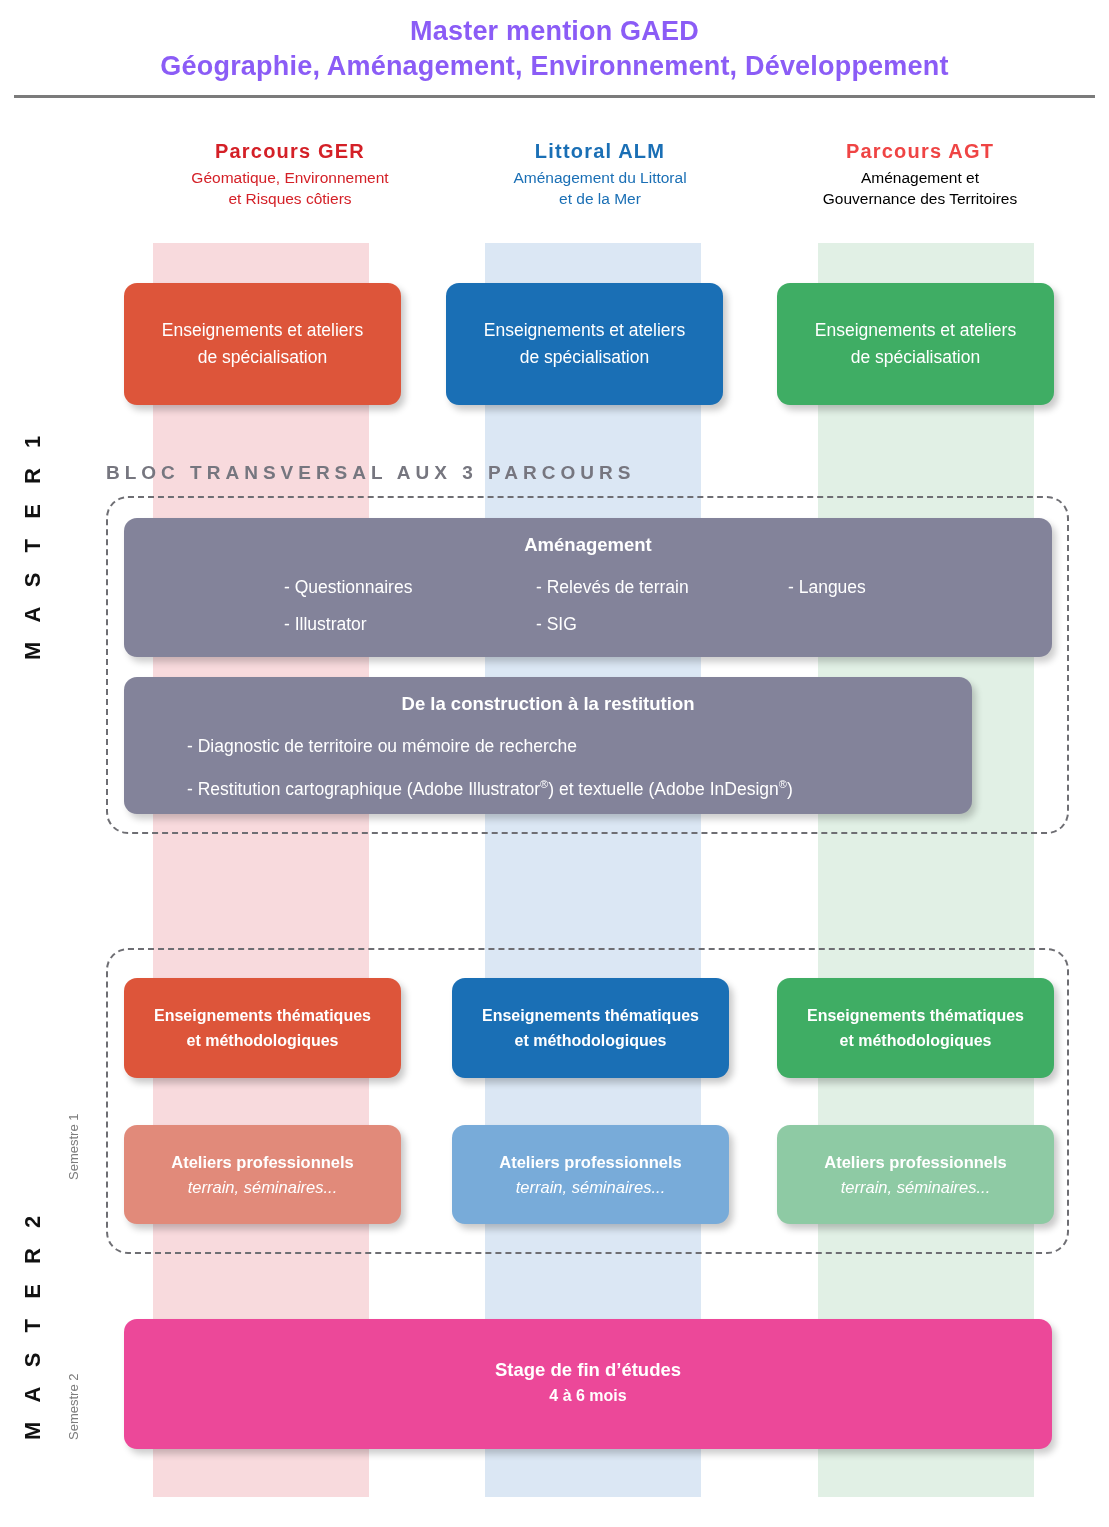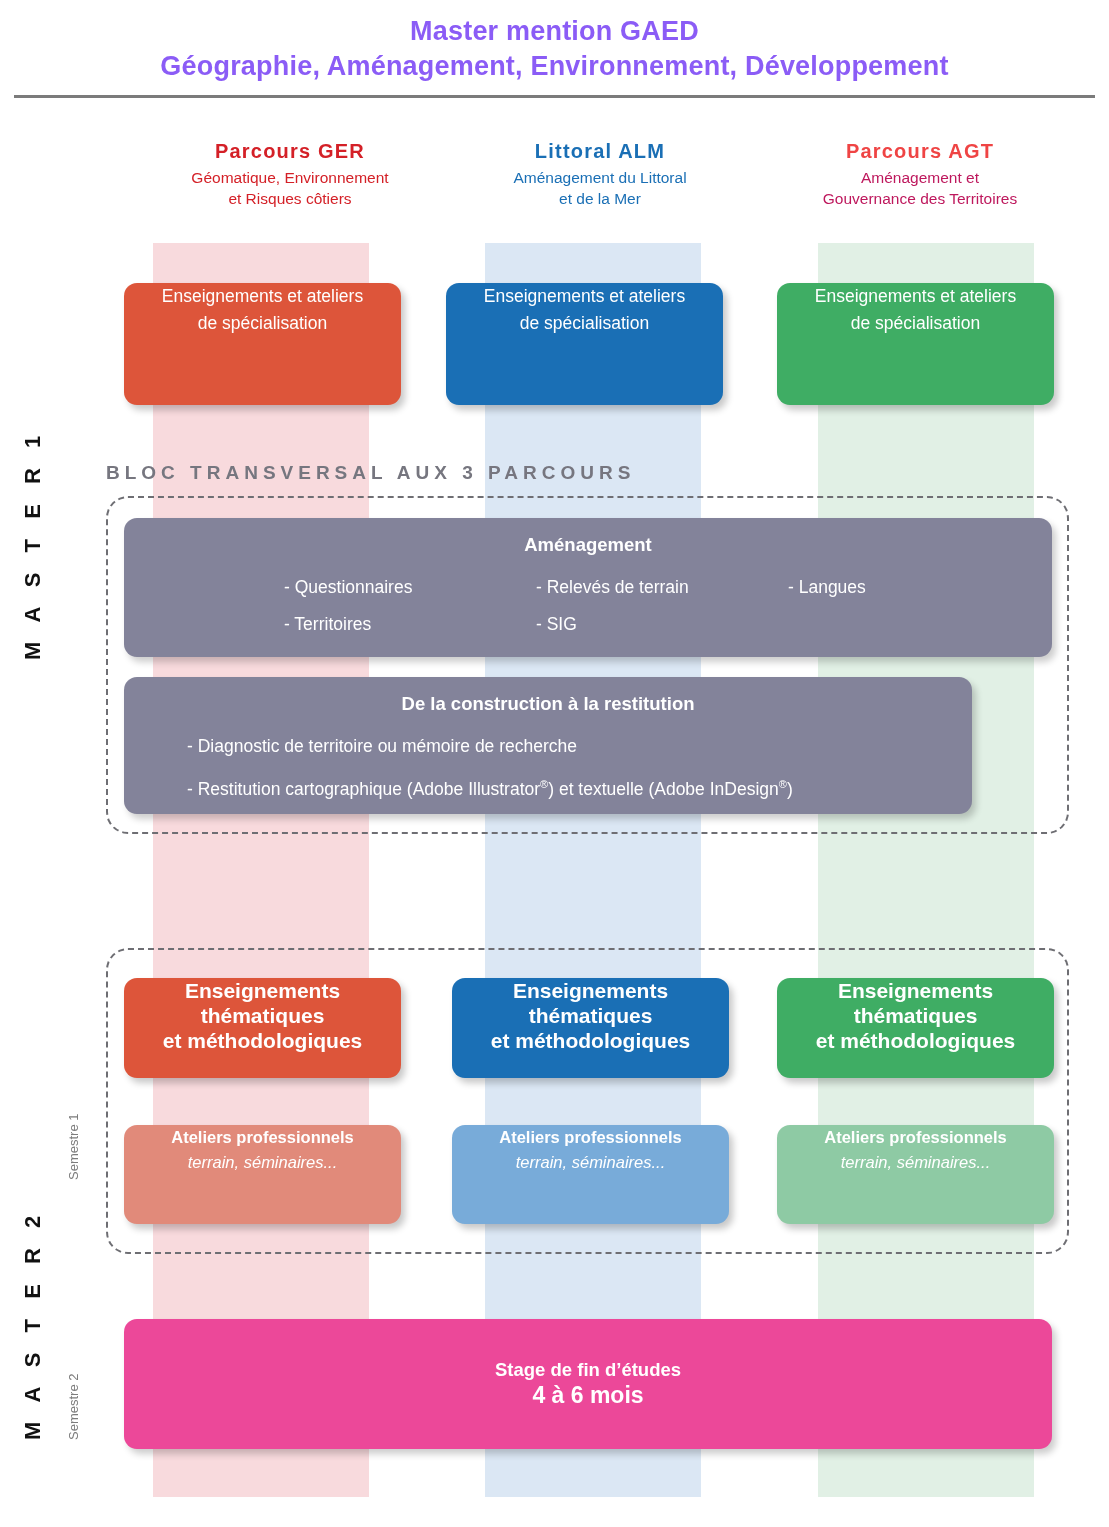--- a/index.html
+++ b/index.html
@@ -96,21 +96,21 @@
 
   
   .rbox {
     position: absolute;
     border-radius: 13px;
     box-shadow: 4px 5px 7px rgba(0,0,0,0.22);
     color: #ffffff;
     display: flex;
     flex-direction: column;
     align-items: center;
-    justify-content: flex-start;
+    justify-content: center;
     text-align: center;
     box-sizing: border-box;
   }
   .rbox .l1 {
     font-size: 17px;
     font-weight: bold;
     line-height: 25px;
   }
   .rbox .l2 {
     font-size: 17px;
@@ -187,21 +187,21 @@
     justify-content: center;
   }
   .grey-title {
     text-align: center;
     font-size: 18.5px;
     font-weight: bold;
     margin-top: 16px;
   }
   #stage-box .grey-title { margin-top: 0; }
   .stage-sub {
-    font-size: 23px;
+    font-size: 16px;
     font-weight: bold;
     line-height: 29px;
     text-align: center;
   }
 
   
   .meth-cols {
     display: flex;
     margin-top: 13px;
     padding-left: 160px;
@@ -225,21 +225,21 @@
   
   .them-box {
     top: 978px;
     width: 277px;
     height: 100px;
   }
   .them-box.c0 { left: 124px; }
   .them-box.c1 { left: 452px; }
   .them-box.c2 { left: 777px; }
   .them-box .l1, .them-box .l2 {
-    font-size: 21px;
+    font-size: 16px;
     font-weight: bold;
     line-height: 25px;
   }
 
   .atel-box {
     top: 1125px;
     width: 277px;
     height: 99px;
   }
   .atel-box.c0 { left: 124px; }
@@ -281,21 +281,21 @@
   </div>
   <div class="parcours-head alm">
     <div class="parcours-code" style="color: rgb(26, 111, 181);">Littoral ALM</div>
     <div class="parcours-sub" style="color: rgb(26, 111, 181);">
       <span>Aménagement du Littoral</span><br>
       <span>et de la Mer</span>
     </div>
   </div>
   <div class="parcours-head agt">
     <div class="parcours-code" style="color: #ef4444;">Parcours AGT</div>
-    <div class="parcours-sub" style="color: #be185d;">
+    <div class="parcours-sub" style="color: #000000;">
       <span>Aménagement et</span><br>
       <span>Gouvernance des Territoires</span>
     </div>
   </div>
 
   <div class="master-label" id="lbl-m1" style="left: 20px; top: 660px;">M A S T E R  1</div>
   <div class="master-label" id="lbl-m2" style="left: 20px; top: 1440px;">M A S T E R  2</div>
   <div class="semestre-label" id="lbl-s1" style="color: rgb(124, 124, 124); left: 66px; top: 1180px;">Semestre 1</div>
   <div class="semestre-label" id="lbl-s2" style="color: rgb(124, 124, 124); left: 66px; top: 1440px;">Semestre 2</div>
 
@@ -313,21 +313,21 @@
   </div>
 
   <div class="bloc-title" style="color: rgb(118, 118, 127);">BLOC TRANSVERSAL AUX 3 PARCOURS</div>
   <div class="dashed" id="dashed-m1" style="border-color: rgb(110, 110, 115);"></div>
 
   <div class="grey-box" id="meth-box" style="background: rgb(131, 131, 154);">
     <div class="grey-title">Aménagement</div>
     <div class="meth-cols">
       <div class="meth-col">
         <div class="meth-item">-  Questionnaires</div>
-        <div class="meth-item">-  Territoires</div>
+        <div class="meth-item">-  Illustrator</div>
       </div>
       <div class="meth-col">
         <div class="meth-item">-  Relevés de terrain</div>
         <div class="meth-item">-  SIG</div>
       </div>
       <div class="meth-col narrow">
         <div class="meth-item">-  Langues</div>
       </div>
     </div>
   </div>

